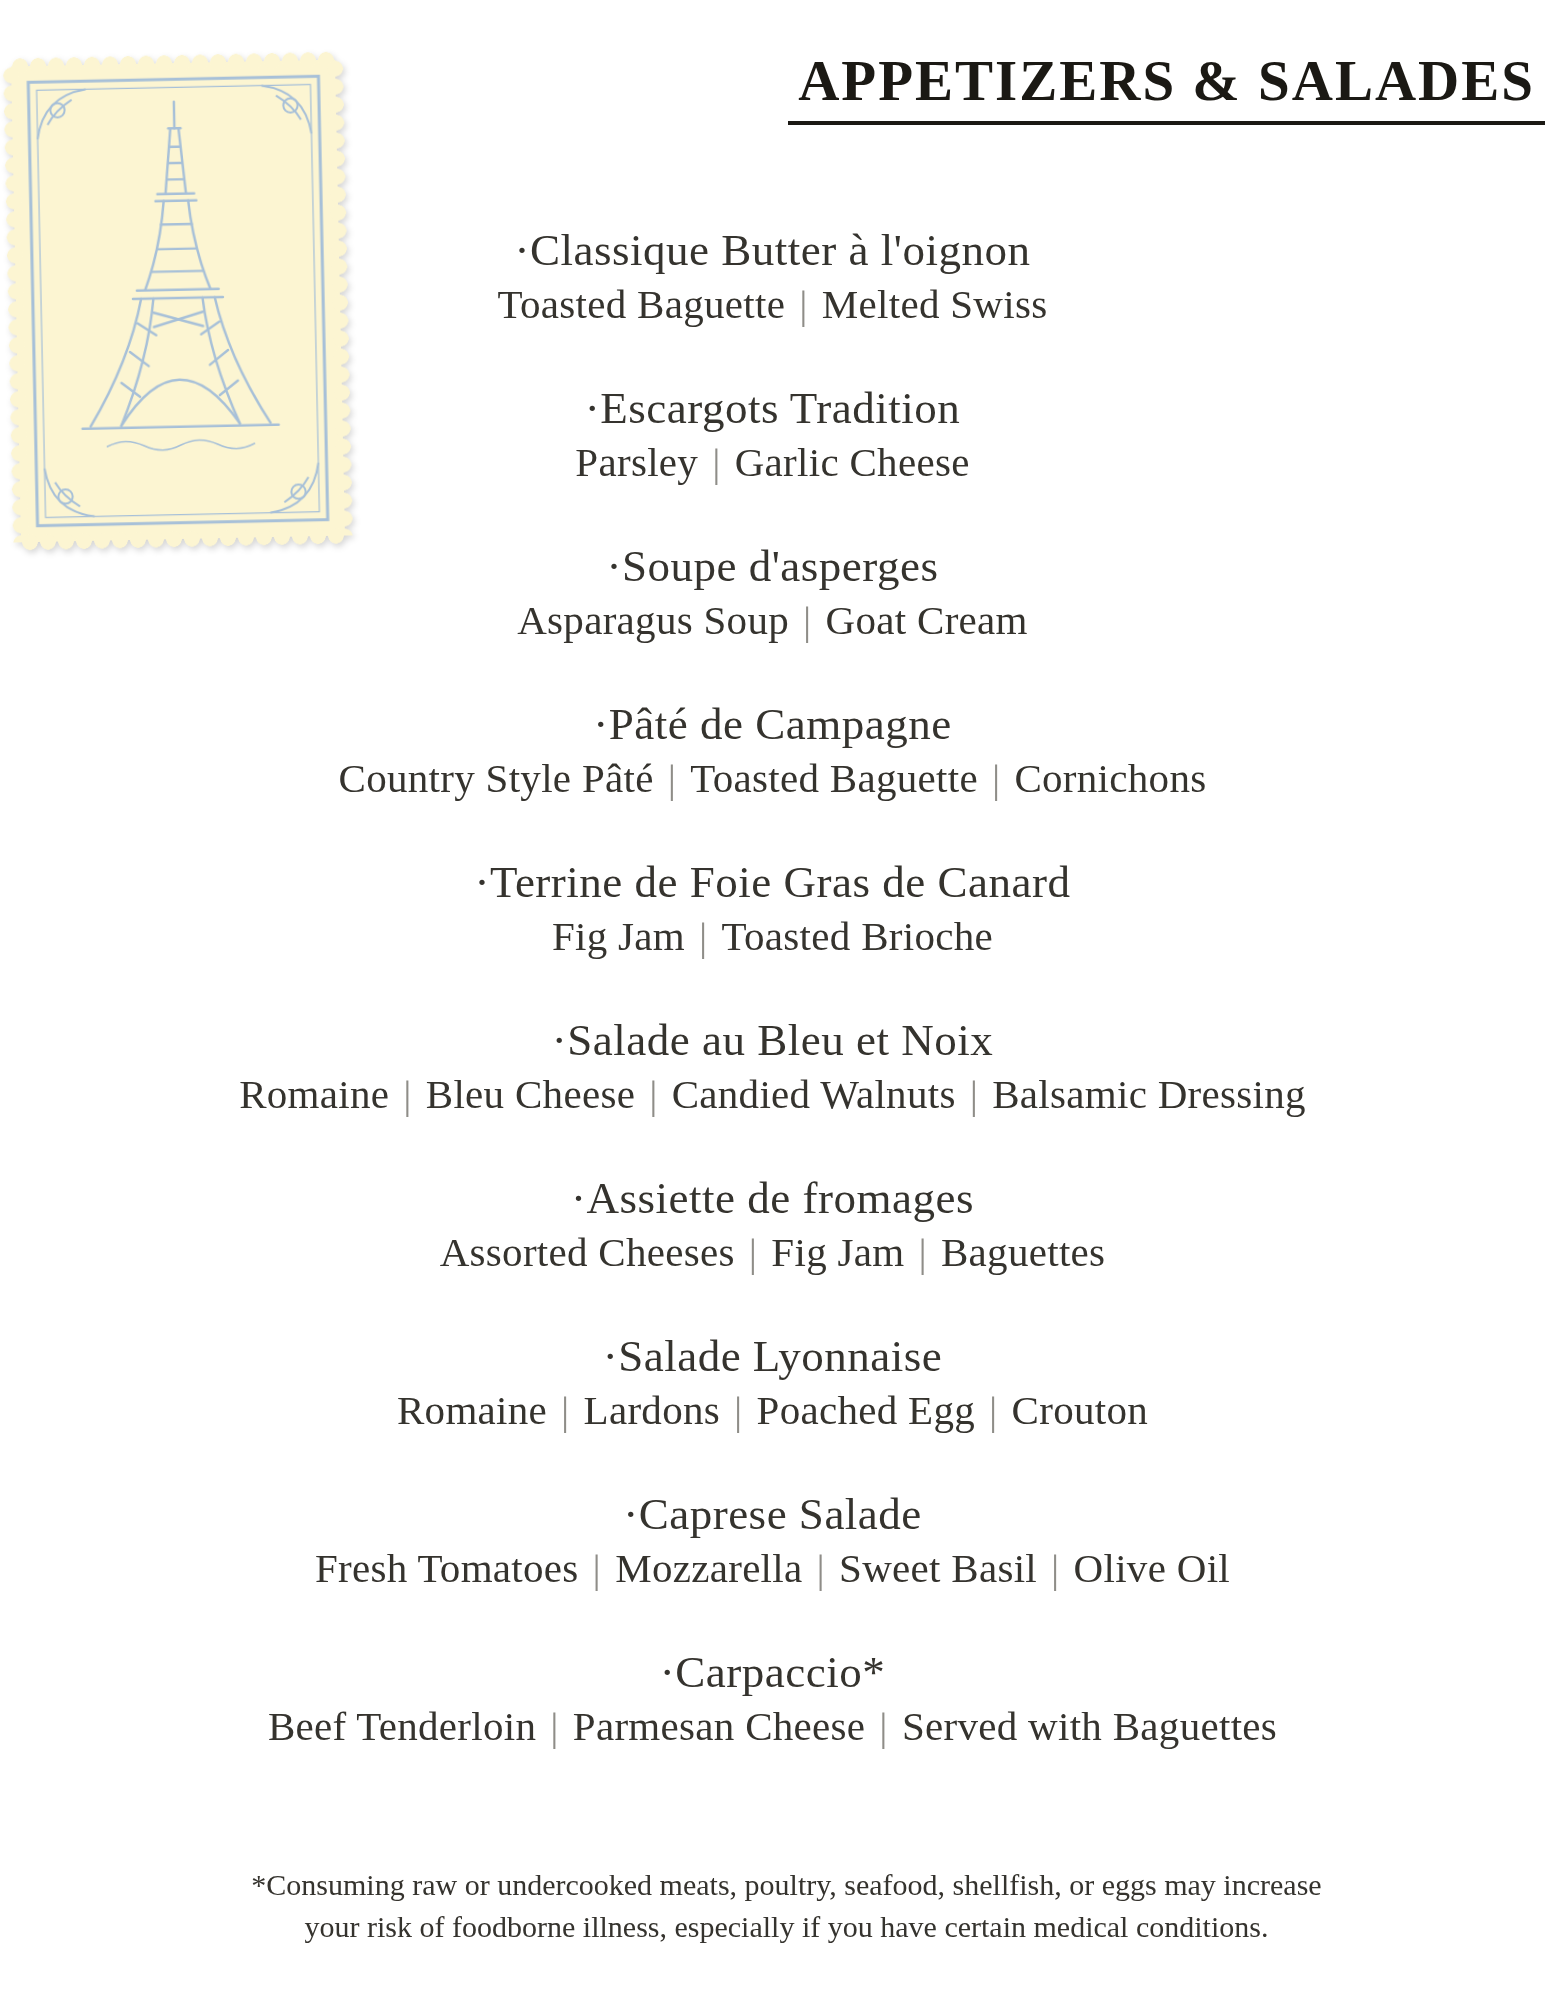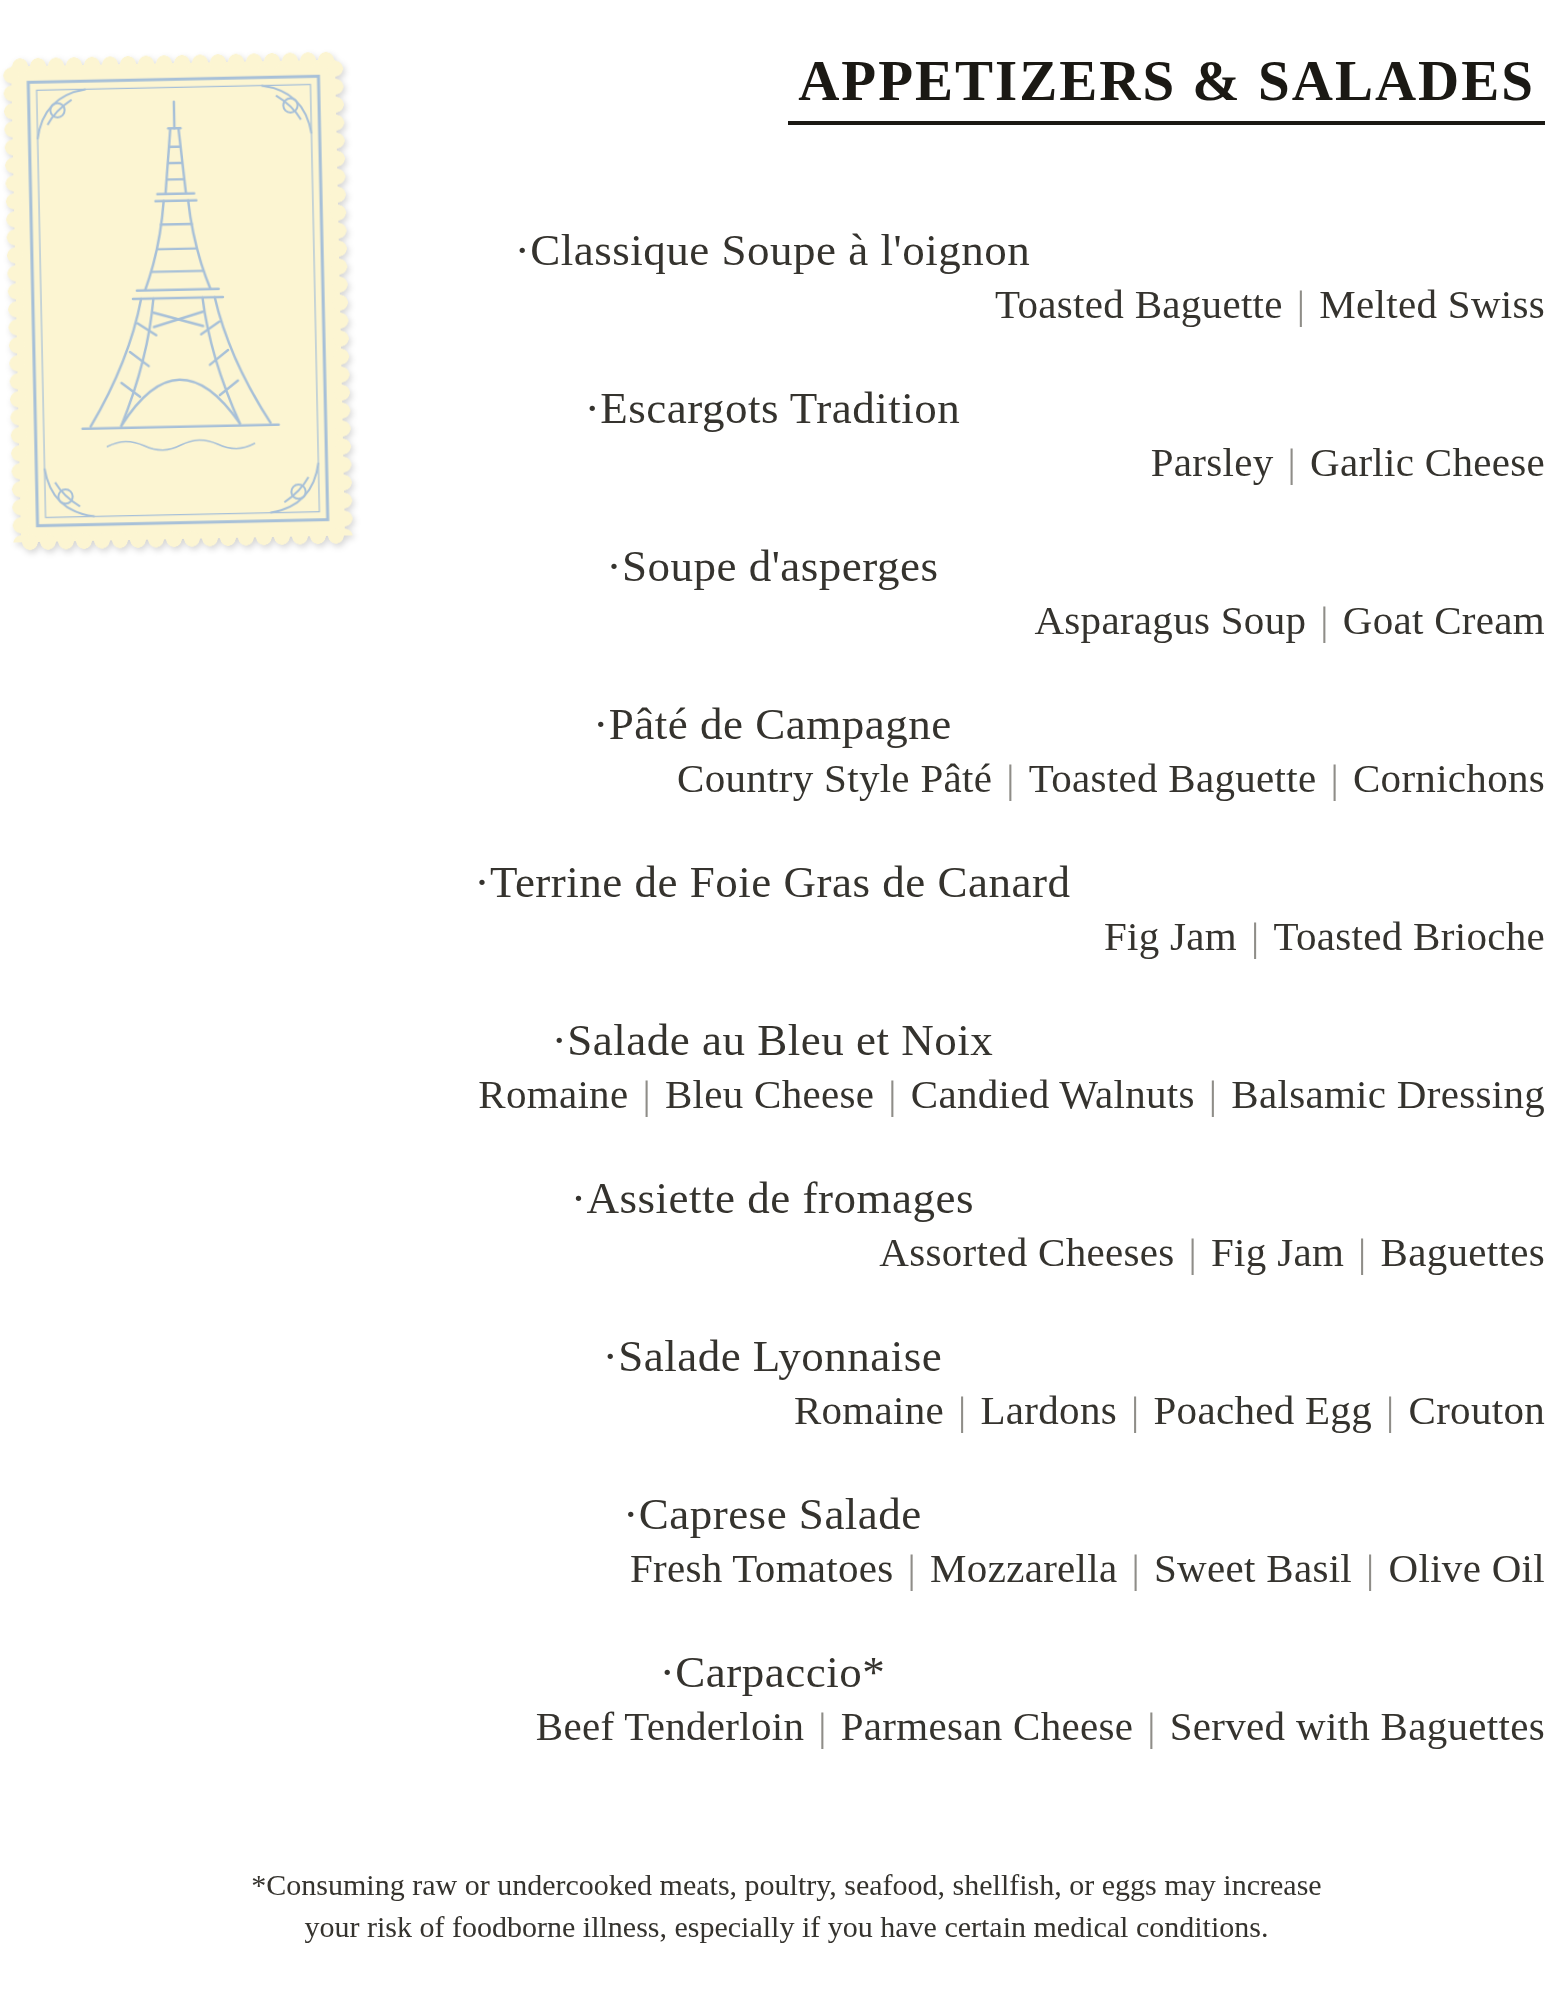--- a/index.html
+++ b/index.html
@@ -35,21 +35,20 @@
     font-size: 45px;
     line-height: 54px;
     letter-spacing: 0.5px;
     color: var(--text, #35332e);
   }
   .item-desc {
     font-size: 41px;
     line-height: 54px;
     letter-spacing: 0.3px;
     color: var(--text, #35332e);
-    text-align: right;
   }
   .sep {
     color: var(--separator, #8f8d88);
     margin: 0 14px;
   }
 
   
   .footer {
     position: absolute;
     left: 0; right: 0;
@@ -181,21 +180,21 @@
     </g>
   </svg>
 </div>
 
 <div class="title-wrap">
   <div class="page-title">APPETIZERS &amp; SALADES</div>
 </div>
 
 <div class="menu-list">
     <div class="menu-item">
-      <div class="item-name">·Classique Soupe à l'oignon</div>
+      <div class="item-name">·Classique Butter à l'oignon</div>
       <div class="item-desc"><span>Toasted Baguette</span><span class="sep">|</span><span>Melted Swiss</span></div>
     </div>
     <div class="menu-item">
       <div class="item-name">·Escargots Tradition</div>
       <div class="item-desc"><span>Parsley</span><span class="sep">|</span><span>Garlic Cheese</span></div>
     </div>
     <div class="menu-item">
       <div class="item-name">·Soupe d'asperges</div>
       <div class="item-desc"><span>Asparagus Soup</span><span class="sep">|</span><span>Goat Cream</span></div>
     </div>

